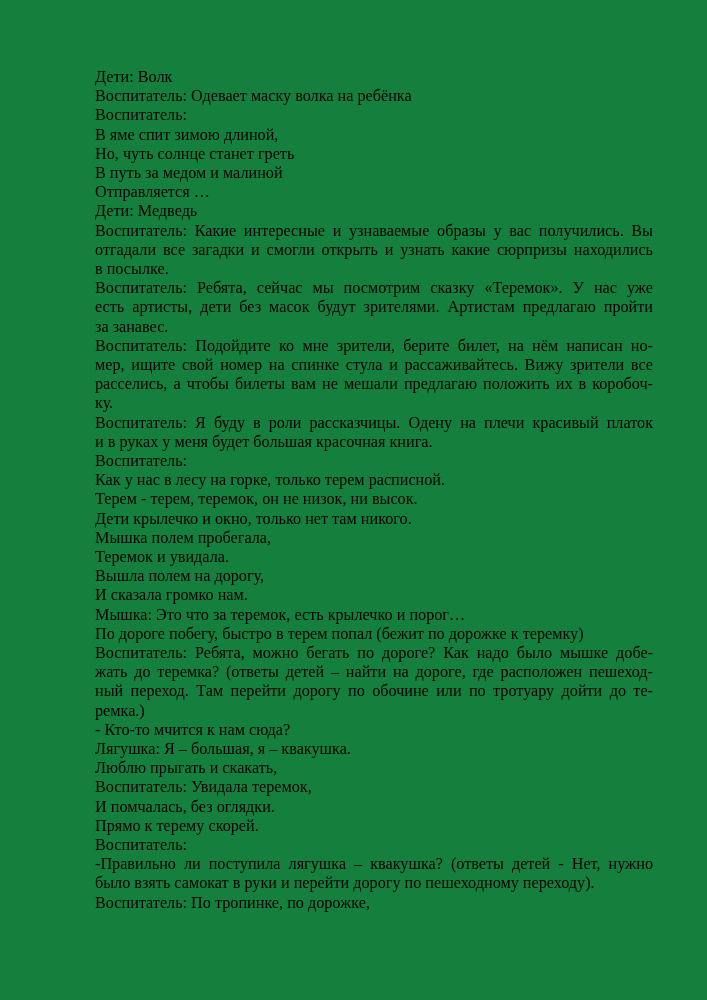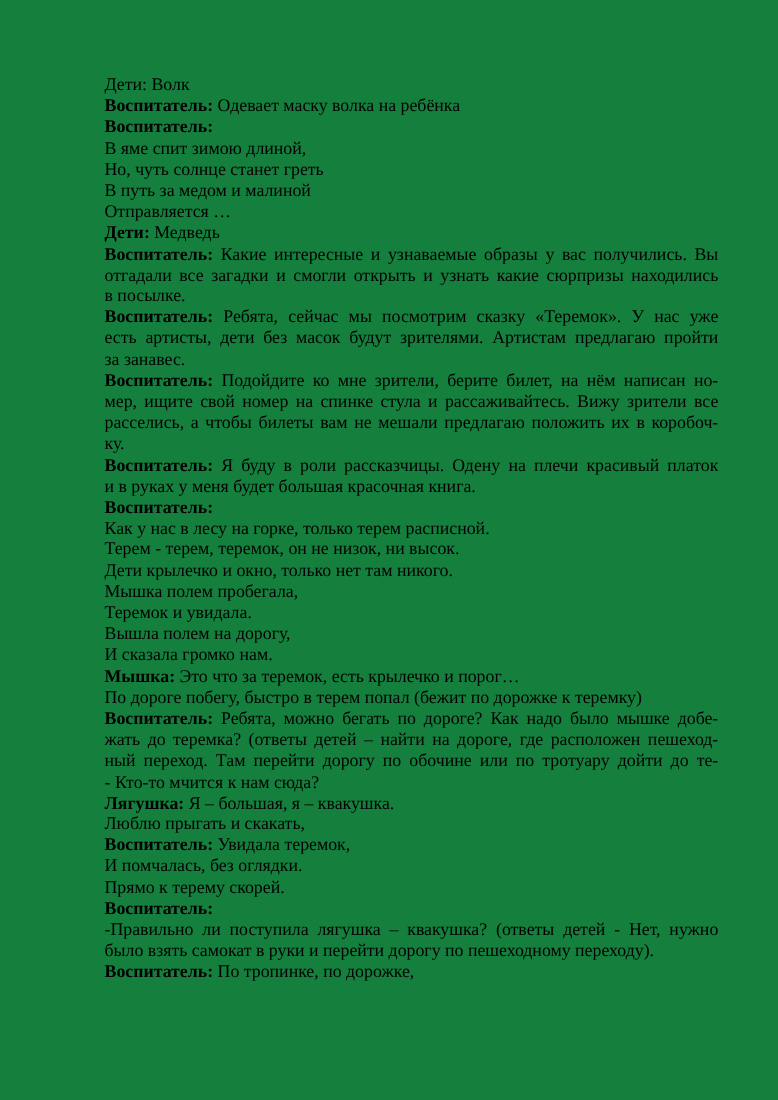--- a/index.html
+++ b/index.html
@@ -27,21 +27,21 @@
     text-align: left;
     min-height: 19.2px;
   }
   .line.just {
     text-align: justify;
     text-align-last: justify;
     overflow: hidden;
     max-height: 19.2px;
   }
   .speaker {
-    font-weight: bold;
+    font-weight: normal;
   }
 </style>
 </head>
 <body>
 
 <div class="page">
   <div class="text-block">
       <div class="line"><span>Дети: Волк</span></div>
       <div class="line"><span class="speaker">Воспитатель:</span><span> Одевает маску волка на ребёнка</span></div>
       <div class="line"><span class="speaker">Воспитатель:</span></div>
@@ -68,20 +68,21 @@
       <div class="line"><span>Дети крылечко и окно, только нет там никого.</span></div>
       <div class="line"><span>Мышка полем пробегала,</span></div>
       <div class="line"><span>Теремок и увидала.</span></div>
       <div class="line"><span>Вышла полем на дорогу,</span></div>
       <div class="line"><span>И сказала громко нам.</span></div>
       <div class="line"><span class="speaker">Мышка:</span><span> Это что за теремок, есть крылечко и порог…</span></div>
       <div class="line"><span>По дороге побегу, быстро в терем попал (бежит по дорожке к теремку)</span></div>
       <div class="line just"><span class="speaker">Воспитатель:</span><span> Ребята, можно бегать по дороге? Как надо было мышке добе-</span></div>
       <div class="line just"><span>жать до теремка? (ответы детей – найти на дороге, где расположен пешеход-</span></div>
       <div class="line just"><span>ный переход. Там перейти дорогу по обочине или по тротуару дойти до те-</span></div>
+      <div class="line"><span>ремка.)</span></div>
       <div class="line"><span>- Кто-то мчится к нам сюда?</span></div>
       <div class="line"><span class="speaker">Лягушка:</span><span> Я – большая, я – квакушка.</span></div>
       <div class="line"><span>Люблю прыгать и скакать,</span></div>
       <div class="line"><span class="speaker">Воспитатель:</span><span> Увидала теремок,</span></div>
       <div class="line"><span>И помчалась, без оглядки.</span></div>
       <div class="line"><span>Прямо к терему скорей.</span></div>
       <div class="line"><span class="speaker">Воспитатель:</span></div>
       <div class="line just"><span>-Правильно ли поступила лягушка – квакушка? (ответы детей - Нет, нужно</span></div>
       <div class="line"><span>было взять самокат в руки и перейти дорогу по пешеходному переходу).</span></div>
       <div class="line"><span class="speaker">Воспитатель:</span><span> По тропинке, по дорожке,</span></div>

